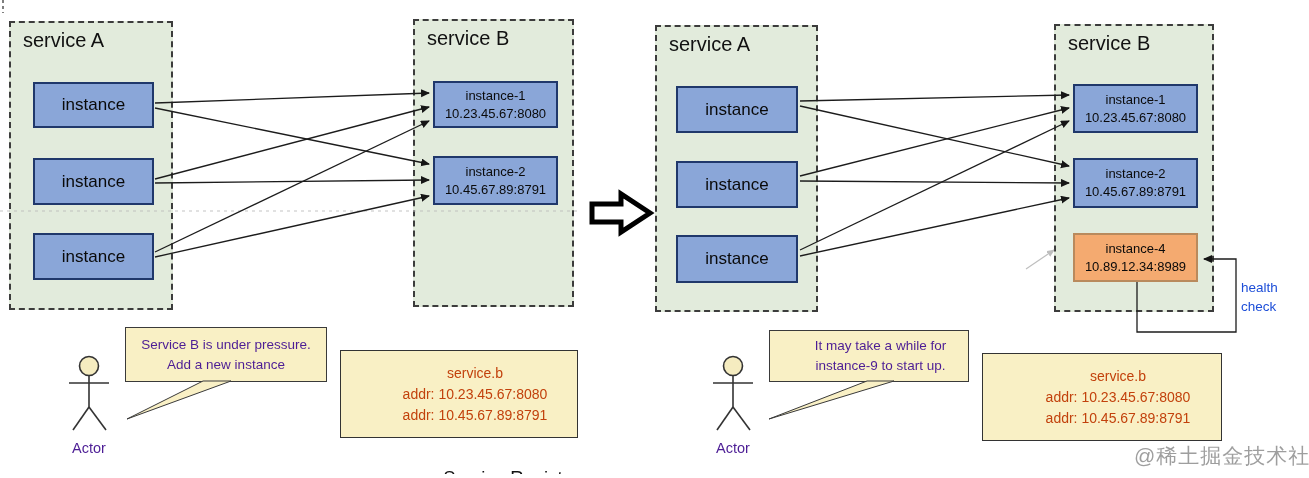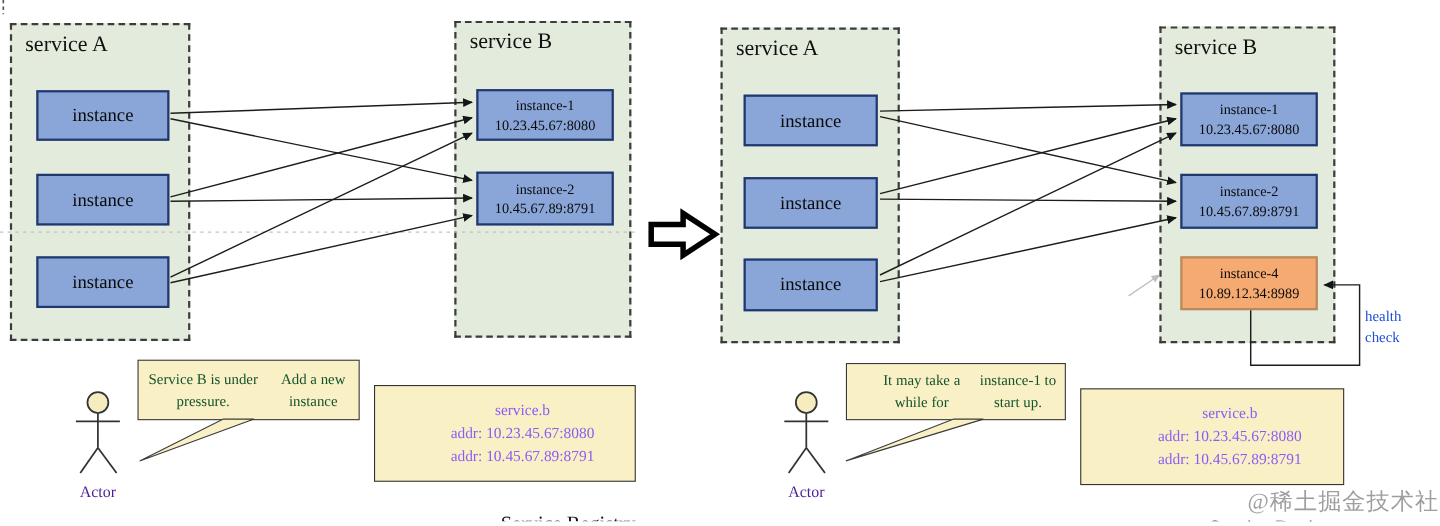--- a/index.html
+++ b/index.html
@@ -1,32 +1,32 @@
 <!DOCTYPE html>
 <html><head>
 <meta charset="utf-8">
 <style>
   html,body{margin:0;padding:0;background:#fff;}
   *{box-sizing:border-box;}
   .canvas{position:relative;width:1309px;height:474px;background:#ffffff;overflow:hidden;
-          font-family:Liberation Serif, serif;}
+          font-family:Liberation Sans, sans-serif;}
   .panel{position:absolute;background:#e2ebdc;border:2px dashed #3c3c3c;}
   .ptitle{font-size:20px;color:#111;padding:6px 0 0 12px;white-space:nowrap;}
   .inst{position:absolute;background:#8aa6d8;border:2px solid #20386b;display:flex;
         align-items:center;justify-content:center;font-size:17px;color:#0a0a0a;}
   .inst2{position:absolute;background:#8aa6d8;border:2px solid #20386b;display:flex;
          flex-direction:column;align-items:center;justify-content:center;
          font-size:13px;line-height:1.35;color:#0a0a0a;text-align:right;}
   .inst2.orange{background:#f4aa70;border-color:#b98a5d;}
   .note{position:absolute;background:#f9f0c5;border:1.5px solid #3a3a3a;display:flex;
-        flex-direction:row;align-items:center;justify-content:center;
-        font-size:13.5px;color:#14532d;text-align:center;line-height:1.45;}
+        flex-direction:column;align-items:center;justify-content:center;
+        font-size:13.5px;color:#4c1d95;text-align:center;line-height:1.45;}
   .registry{position:absolute;background:#f9f0c5;border:1.5px solid #333;display:flex;
             flex-direction:column;align-items:center;justify-content:center;
-            font-size:14px;color:#8b5cf6;text-align:center;line-height:1.5;padding-left:32px;}
+            font-size:14px;color:#c2410c;text-align:center;line-height:1.5;padding-left:32px;}
   .caption{position:absolute;text-align:right;font-size:18.5px;color:#111;margin-top:25px;}
   .actorlbl{position:absolute;font-size:14.5px;color:#4c1d95;text-align:center;}
   .health{position:absolute;font-size:13.5px;line-height:1.4;color:#1d4ed8;}
   .watermark{position:absolute;font-size:21px;color:#8e8e8e;opacity:.85;letter-spacing:1px;white-space:nowrap;}
   svg.overlay{position:absolute;left:0;top:0;pointer-events:none;}
 </style>
 </head>
 <body>
 
 <div class="canvas">
@@ -77,21 +77,21 @@
     <div>health</div>
     <div>check</div>
   </div>
 
   <div class="note" style="left:125px;top:327px;width:202px;height:55px;">
     <span>Service B is under pressure.</span>
     <span>Add a new instance</span>
   </div>
   <div class="note" style="left:769px;top:330px;width:200px;height:52px;padding-left:23px;">
     <span>It may take a while for</span>
-    <span>instance-1 to start up.</span>
+    <span>instance-9 to start up.</span>
   </div>
 
   <div class="registry" style="left:340px;top:350px;width:238px;height:88px;">
     <span>service.b</span>
     <span>addr: 10.23.45.67:8080</span>
     <span>addr: 10.45.67.89:8791</span>
   </div>
   <div class="caption" style="left:340px;top:442px;width:238px;">Service Registry</div>
 
   <div class="registry" style="left:982px;top:353px;width:240px;height:88px;">

